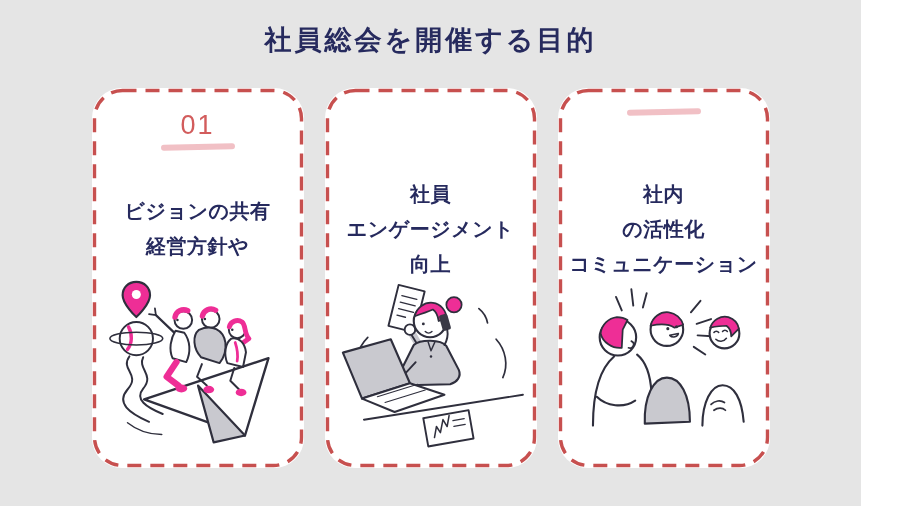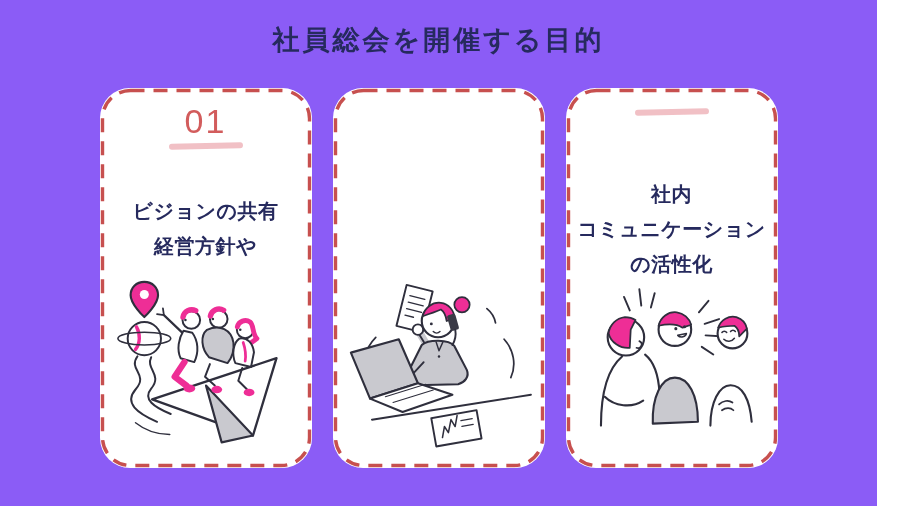--- a/index.html
+++ b/index.html
@@ -1,38 +1,38 @@
 <!DOCTYPE html>
 <html><head>
 <meta charset="utf-8">
 <style>
   html,body{margin:0;padding:0;}
   body{font-family:"Liberation Sans","DejaVu Sans",sans-serif;}
   .slide{
     position:relative;width:861px;height:506px;
-    background:#8b5cf6;overflow:hidden;padding-left:16px;
+    background:#e5e5e5;overflow:hidden;
   }
   .title{
     position:absolute;top:22px;left:0;right:0;margin:0;
     text-align:center;font-size:27px;font-weight:800;
     color:#262a5e;letter-spacing:3px;
   }
   .cards{
     position:absolute;top:88px;left:0;right:0;
     display:flex;justify-content:center;gap:21px;
   }
   .card{
     position:relative;width:212px;height:380px;
     background:#ffffff;border-radius:30px;
   }
   .card-border{position:absolute;inset:0;pointer-events:none;}
   .num-wrap{position:absolute;top:16px;left:0;right:0;text-align:center;}
   .num{
-    font-size:34px;line-height:1;color:#d25c5c;
-    letter-spacing:2px;font-weight:500;
+    font-size:27px;line-height:1;color:#d25c5c;
+    letter-spacing:2px;font-weight:500;margin-top:8px;
   }
   .num-underline{
     width:74px;height:6px;border-radius:3px;
     background:#eeb0b6;opacity:.8;margin:5px auto 0;
     transform:rotate(-1.2deg);
   }
   .card-heading{
     position:absolute;top:82px;left:0;right:0;height:118px;margin:0;
     display:flex;flex-direction:column;justify-content:center;align-items:center;
     font-size:20px;font-weight:700;color:#262a5e;line-height:35px;
@@ -99,20 +99,25 @@
             <ellipse cx="144" cy="121" rx="5.5" ry="3.8" fill="#ee2e96" stroke="none"></ellipse>
           </g>
         </svg>
       </div>
     </section>
 
     <section class="card">
       <svg class="card-border" width="212" height="380">
         <rect x="2.5" y="2.5" width="207" height="375" rx="28" fill="none" stroke="#c7504f" stroke-width="3.4" stroke-dasharray="14 9"></rect>
       </svg>
+      <h2 class="card-heading">
+        <span>社員</span>
+        <span>エンゲージメント</span>
+        <span>向上</span>
+      </h2>
       <div class="illus illus-2">
         <svg viewBox="0 0 200 190" width="192" height="182">
           <g fill="none" stroke="#2f2f3d" stroke-linecap="round" stroke-linejoin="round">
             <path d="M34 64c-12 12-16 30-9 44" stroke-width="1.8"></path>
             <path d="M168 66c10 11 13 27 7 40" stroke-width="1.8"></path>
             <path d="M150 34c5 4 8 9 9 15" stroke-width="1.8"></path>
             <g transform="rotate(14 74 36)">
               <rect x="60" y="12" width="28" height="44" fill="#ffffff" stroke-width="2"></rect>
               <path d="M66 22h16M66 29h16M66 36h16M66 43h9" stroke-width="1.5"></path>
             </g>
@@ -148,22 +153,22 @@
 
     <section class="card">
       <svg class="card-border" width="212" height="380">
         <rect x="2.5" y="2.5" width="207" height="375" rx="28" fill="none" stroke="#c7504f" stroke-width="3.4" stroke-dasharray="14 9"></rect>
       </svg>
       <div class="num-wrap">
         <div class="num-underline"></div>
       </div>
       <h2 class="card-heading">
         <span>社内</span>
+        <span>の活性化</span>
         <span>コミュニケーション</span>
-        <span>の活性化</span>
       </h2>
       <div class="illus illus-3">
         <svg viewBox="0 0 200 175" width="192" height="168">
           <g fill="none" stroke="#2f2f3d" stroke-linecap="round" stroke-linejoin="round">
             <path d="M50 26l6 14M66 18l2 17M82 22l-4 15" stroke-width="2"></path>
             <circle cx="52" cy="68" r="19" fill="#ffffff" stroke-width="2.2"></circle>
             <path d="M34 64c1-9 8-16 17-17 4 0 8 1 11 3l-5 10-1 19c-10 1-20-6-22-15z" fill="#ee2e96" stroke-width="1.8"></path>
             <path d="M66 72c2 1 3 3 2 5-1 2-3 3-5 2" stroke-width="1.8"></path>
             <path d="M26 160c0-38 8-60 22-72" stroke-width="2.2"></path>
             <path d="M72 86c10 8 14 22 15 40" stroke-width="2.2"></path>

